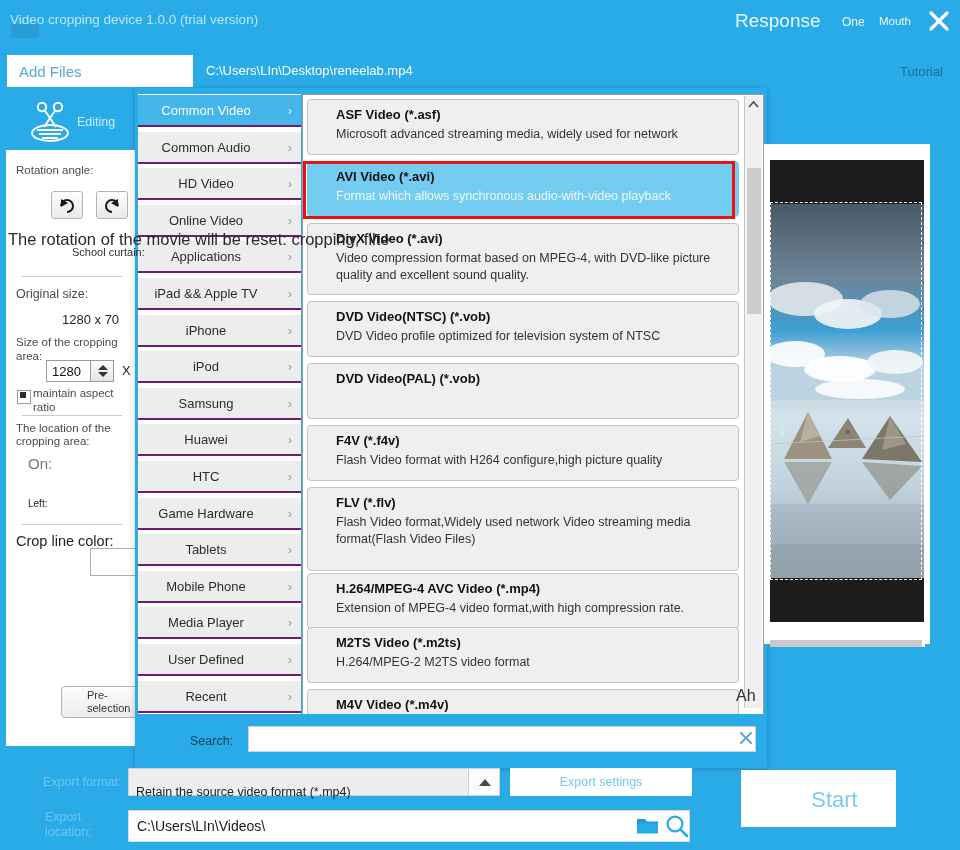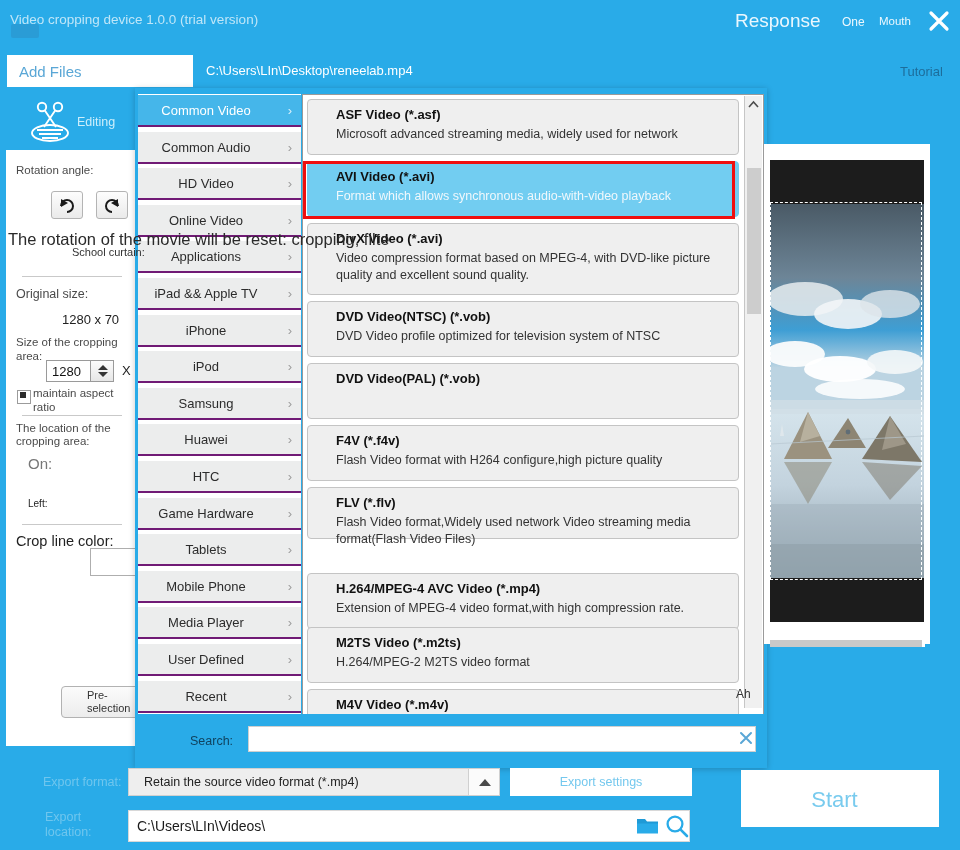--- a/index.html
+++ b/index.html
@@ -81,55 +81,55 @@
        border-radius:4px;box-sizing:border-box;cursor:pointer;}
   .fmt .ftitle{position:absolute;left:28px;top:7px;font-size:13px;font-weight:bold;color:#111;}
   .fmt .fdesc{position:absolute;left:28px;top:26px;width:398px;font-size:12.5px;color:#333;line-height:17px;}
   .fmt.sel{background:#72cdf1;border:1px solid #72cdf1;}
   .fmt.sel .fdesc{color:#f0f8fc;}
   .sel-ring{position:absolute;left:303px;top:161px;width:432px;height:58px;border:3px solid #ef0f0f;box-sizing:border-box;pointer-events:none;z-index:25;}
 
   .vscroll{position:absolute;right:1px;top:1px;width:18px;height:612px;background:#f0f0f0;border-left:1px solid #c6c6c6;box-sizing:border-box;cursor:pointer;}
   .vscroll .up{position:absolute;left:0;top:0;width:17px;height:17px;}
   .vthumb{position:absolute;left:2px;top:72px;width:14px;height:146px;background:#cdcdcd;cursor:pointer;}
-  .ah{position:absolute;left:736px;top:687px;font-size:12px;color:#333;}
+  .ah{position:absolute;left:736px;top:687px;font-size:16px;color:#333;}
 
   .searchrow{position:absolute;left:135px;top:714px;width:632px;height:54px;background:#29abe8;}
   .searchlabel{position:absolute;left:190px;top:734px;font-size:12.5px;color:#10435f;}
   .searchbox{position:absolute;left:248px;top:726px;width:508px;height:26px;background:#fff;border:1px solid #cfcfcf;box-sizing:border-box;cursor:text;}
   .searchclear{position:absolute;left:738px;top:730px;font-size:16px;color:#5aa7d6;cursor:pointer;}
 
   
   .preview{position:absolute;left:764px;top:144px;width:166px;height:500px;background:#fff;}
   .prev-black-top{position:absolute;left:770px;top:160px;width:154px;height:44px;background:#1c1c1c;}
   .prev-black-bot{position:absolute;left:770px;top:578px;width:154px;height:44px;background:#1c1c1c;}
   .prev-img{position:absolute;left:770px;top:204px;width:154px;height:374px;overflow:hidden;}
   .crop-dash{position:absolute;left:770px;top:202px;width:152px;height:378px;
              border:1px dashed #ffffff;box-sizing:border-box;pointer-events:none;z-index:6;}
   .hscroll{position:absolute;left:770px;top:640px;width:155px;height:7px;background:#fff;}
   .hthumb{position:absolute;left:770px;top:640px;width:152px;height:7px;background:#c9c9c9;cursor:pointer;}
 
   
   .exp-fmt-label{position:absolute;left:43px;top:775px;font-size:12.5px;color:#6fc6ee;}
   .exp-fmt-box{position:absolute;left:128px;top:768px;width:372px;height:28px;background:#eeeeee;
                border:1px solid #d0d0d0;box-sizing:border-box;cursor:pointer;}
-  .exp-fmt-box span{position:absolute;left:7px;top:6px;font-size:12.5px;color:#222;margin-left:8px;}
+  .exp-fmt-box span{position:absolute;left:7px;top:16px;font-size:12.5px;color:#222;}
   .exp-fmt-arrow{position:absolute;right:0;top:0;width:30px;height:26px;background:#fbfbfb;border-left:1px solid #d0d0d0;cursor:pointer;}
   .exp-fmt-arrow:after{content:"";position:absolute;left:10px;top:10px;border-left:6px solid transparent;border-right:6px solid transparent;border-bottom:7px solid #4a4a4a;}
   .exp-settings{position:absolute;left:510px;top:768px;width:182px;height:28px;background:#fff;cursor:pointer;}
   .exp-settings span{position:absolute;left:0;top:7px;width:182px;text-align:center;font-size:12.5px;color:#74c8ee;}
 
   .exp-loc-label{position:absolute;left:45px;top:810px;width:78px;font-size:12.5px;color:#6fc6ee;line-height:15px;}
   .exp-loc-box{position:absolute;left:128px;top:810px;width:562px;height:32px;background:#fff;
                border:1px solid #d8d8d8;box-sizing:border-box;cursor:text;}
   .exp-loc-box span{position:absolute;left:8px;top:7px;font-size:14px;color:#1a1a1a;}
   .folder-ico{position:absolute;left:636px;top:816px;cursor:pointer;}
   .search-ico{position:absolute;left:664px;top:813px;cursor:pointer;}
 
-  .startbtn{position:absolute;left:741px;top:770px;width:198px;height:57px;background:#fff;cursor:pointer;}
+  .startbtn{position:absolute;left:741px;top:770px;width:155px;height:57px;background:#fff;cursor:pointer;}
   .startbtn span{position:absolute;left:0;top:17px;width:187px;text-align:center;font-size:22px;color:#79cbee;}
 </style>
 </head>
 <body>
 
 <div class="app">
 
   <div class="titlebar">
     <div class="app-title">Video cropping device 1.0.0 (trial version)</div>
     <div class="title-smudge"></div>
@@ -303,21 +303,21 @@
             <div class="ftitle">DVD Video(NTSC) (*.vob)</div>
             <div class="fdesc">DVD Video profile optimized for television system of NTSC</div>
           </div>
           <div class="fmt" style="top: 268px; height: 56px;">
             <div class="ftitle">DVD Video(PAL) (*.vob)</div>
           </div>
           <div class="fmt" style="top: 330px; height: 56px;">
             <div class="ftitle">F4V (*.f4v)</div>
             <div class="fdesc">Flash Video format with H264 configure,high picture quality</div>
           </div>
-          <div class="fmt" style="top: 392px; height: 52px;">
+          <div class="fmt" style="top: 392px; height: 84px;">
             <div class="ftitle">FLV (*.flv)</div>
             <div class="fdesc">Flash Video format,Widely used network Video streaming media format(Flash Video Files)</div>
           </div>
           <div class="fmt" style="top: 470px; height: 56px; margin-top: 8px;">
             <div class="ftitle">H.264/MPEG-4 AVC Video (*.mp4)</div>
             <div class="fdesc">Extension of MPEG-4 video format,with high compression rate.</div>
           </div>
           <div class="fmt" style="top: 532px; height: 56px;">
             <div class="ftitle">M2TS Video (*.m2ts)</div>
             <div class="fdesc">H.264/MPEG-2 M2TS video format</div>

